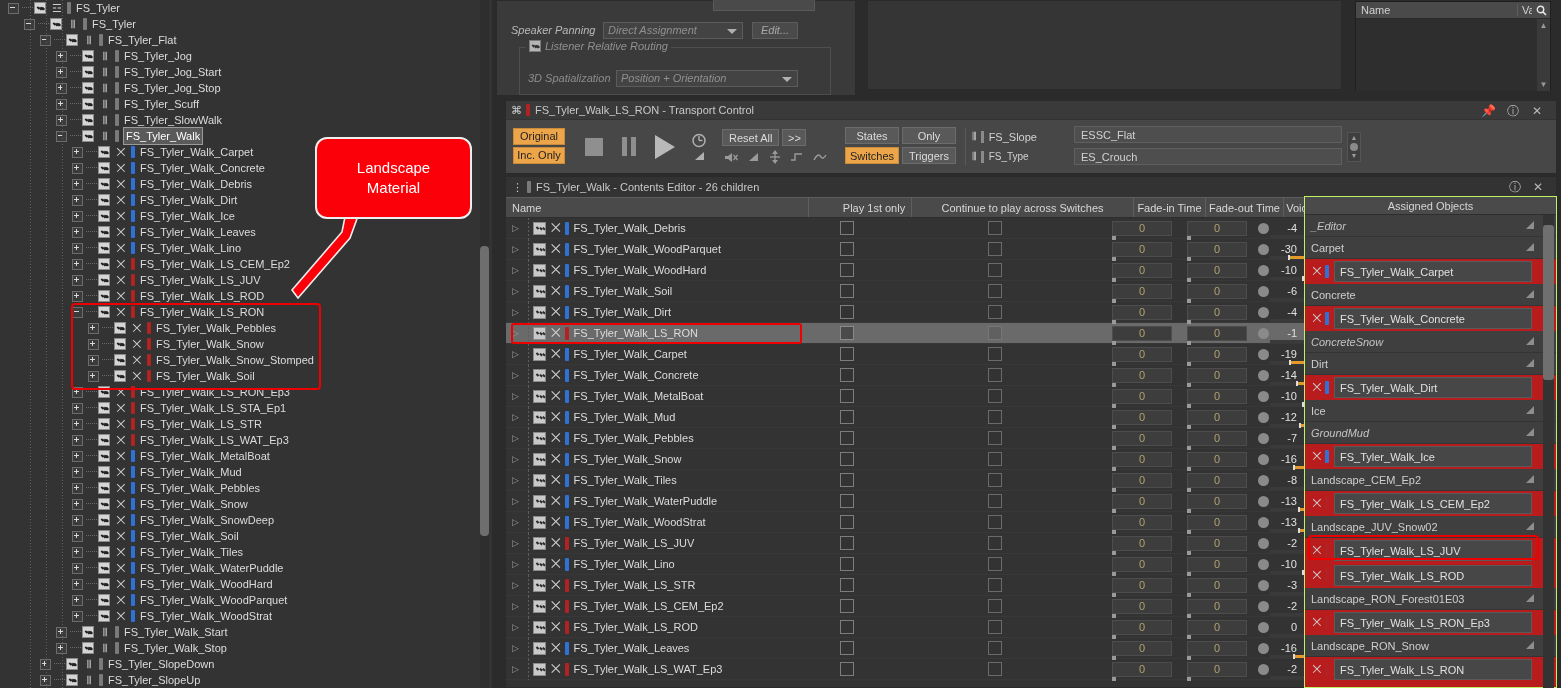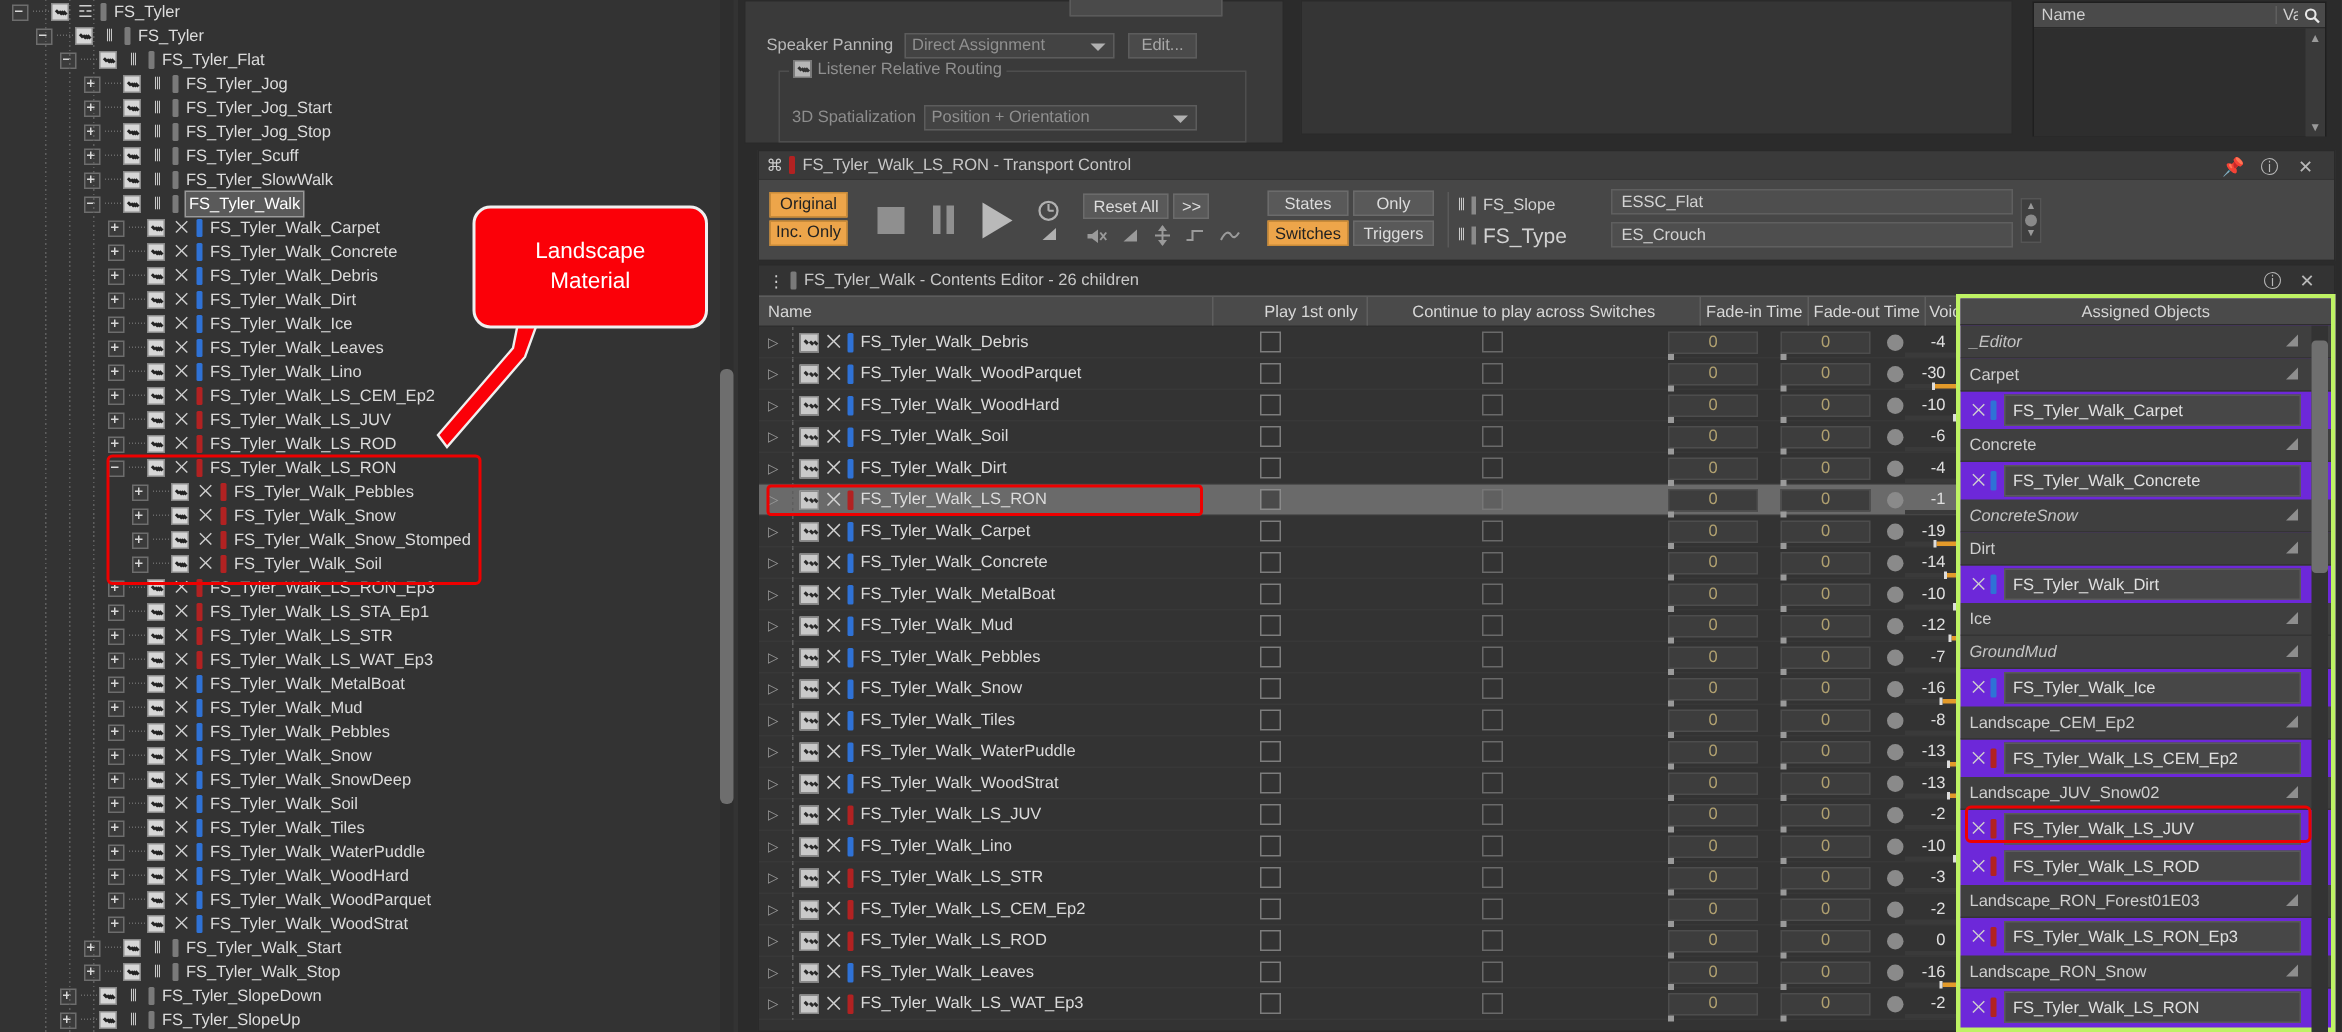--- a/index.html
+++ b/index.html
@@ -88,21 +88,21 @@
     pointer-events:none;
   }
   #tree-highlight{
     position:absolute;left:71px;top:303px;width:246px;height:83px;
     border:2px solid #ee0000;border-radius:4px;z-index:35;pointer-events:none;
   }
 
   
   #prop-panel{
     position:absolute;left:496px;top:0;width:360px;height:96px;
-    background:#3a3a3a;border:1px solid #2a2a2a;box-sizing:border-box;
+    background:#3a3a3a;border:1px solid #2a2a2a;box-sizing:border-box;font-style:italic;
   }
   .prop-row{display:flex;align-items:center;height:20px;margin:0 0 0 14px;}
   .prop-label{color:#b9b9b9;font-size:11px;}
   .prop-label.dim{color:#8d8d8d;}
   .combo{
     height:17px;background:#4a4a4a;border:1px solid #5c5c5c;
     display:flex;align-items:center;padding:0 4px;color:#c9c9c9;font-size:11px;
     box-sizing:border-box;position:relative;
   }
   .combo.dim{color:#909090;background:#434343;}
@@ -288,21 +288,21 @@
   }
   #row-highlight{
     position:absolute;left:5px;top:105px;width:291px;height:21px;
     border:2px solid #ee0000;border-radius:3px;z-index:20;pointer-events:none;
     box-sizing:border-box;
   }
 
   
   #assigned{
     position:absolute;left:1304px;top:196px;width:253px;height:492px;
-    background:#6d28d9;border:3px solid #bef264;box-sizing:border-box;
+    background:#b91c1c;border:1px solid #bef264;box-sizing:border-box;
   }
   #assigned-title{
     height:17px;background:#4a4a4a;display:flex;align-items:center;justify-content:center;
     font-size:11px;color:#d5d5d5;border-bottom:1px solid #2e2e2e;
   }
   #assigned-body{position:relative;height:473px;overflow:hidden;}
   .grp{
     height:21px;display:flex;align-items:center;padding-left:6px;
     font-size:11px;color:#cfcfcf;position:relative;
     border-bottom:1px solid #343434;background:#3f3f3f;
@@ -881,21 +881,21 @@
 
       <div style="display:flex;flex-direction:column;gap:3px;margin-right:6px;border-left:1px solid #5a5a5a;padding-left:6px;" id="switch-names">
           <div style="display: flex; align-items: center; width: 96px; height: 17px;">
             <span style="color: rgb(207, 207, 207); font-size: 11px; margin-right: 4px;">⫴</span>
             <span style="display: inline-block; width: 3px; height: 12px; background: rgb(138, 138, 138); margin-right: 5px;"></span>
             <span style="color: rgb(210, 210, 210); font-size: 11px;">FS_Slope</span>
           </div>
           <div style="display: flex; align-items: center; width: 96px; height: 17px;">
             <span style="color: rgb(207, 207, 207); font-size: 11px; margin-right: 4px;">⫴</span>
             <span style="display: inline-block; width: 3px; height: 12px; background: rgb(138, 138, 138); margin-right: 5px;"></span>
-            <span style="color: rgb(210, 210, 210); font-size: 14px;">FS_Type</span>
+            <span style="color: rgb(210, 210, 210); font-size: 10px;">FS_Type</span>
           </div>
         </div>
 
       <div style="display:flex;flex-direction:column;gap:3px;" id="switch-values">
           <div class="state-combo">
             <span>ESSC_Flat</span>
             <span class="caret"></span>
           </div>
           <div class="state-combo">
             <span>ES_Crouch</span>

